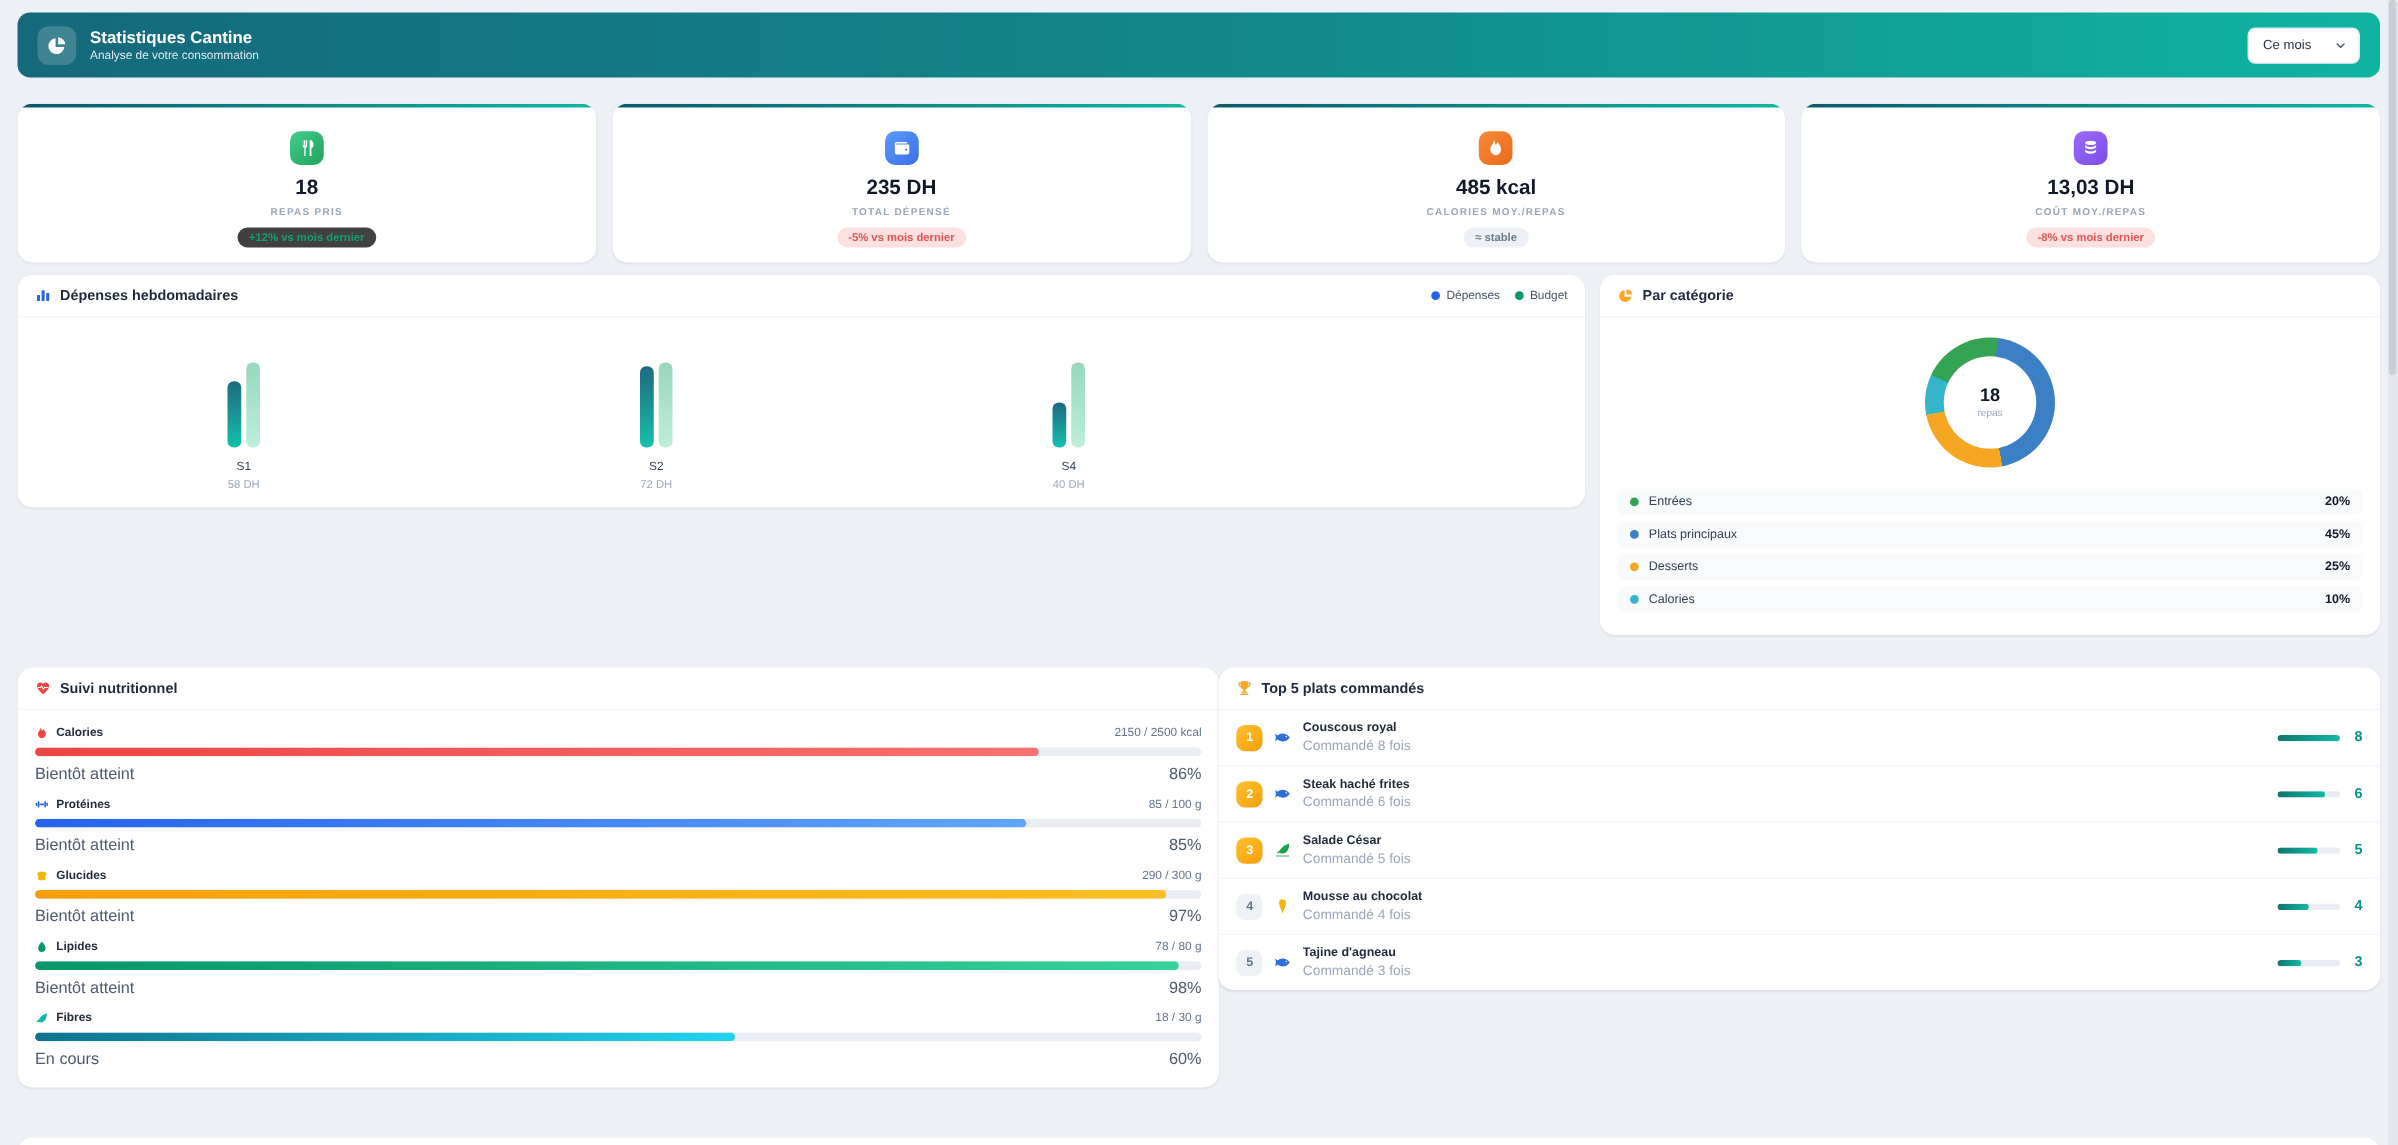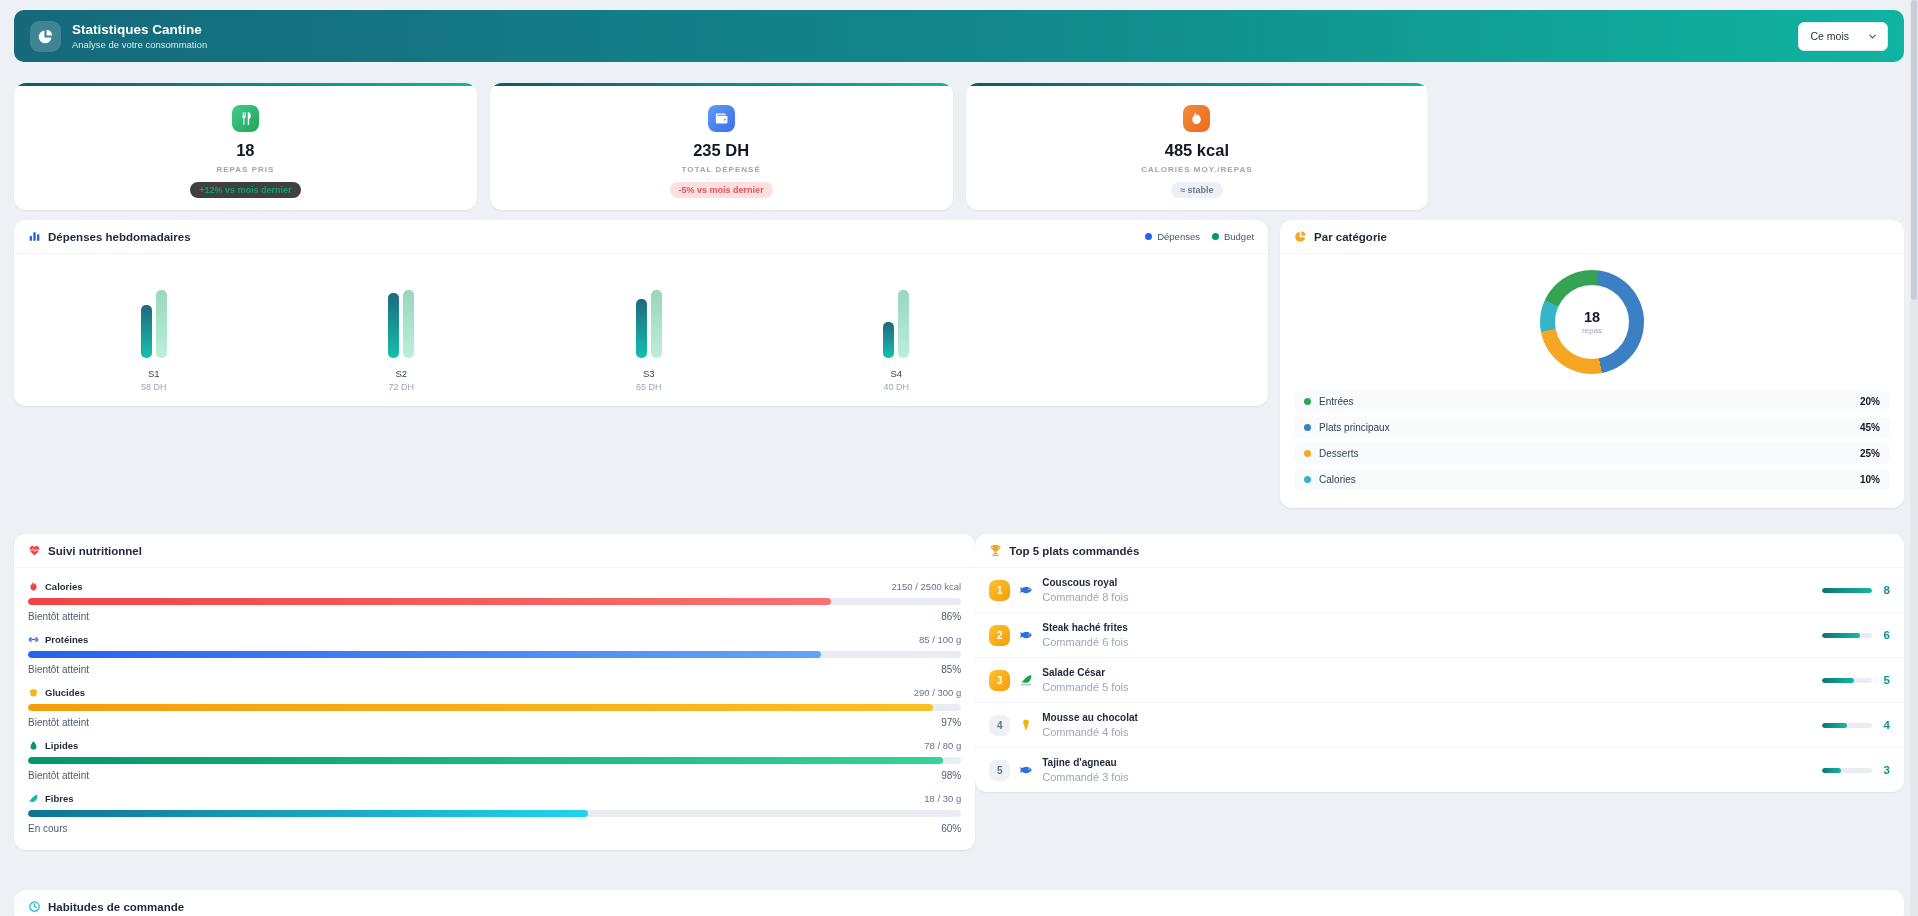--- a/index.html
+++ b/index.html
@@ -60,21 +60,21 @@
   
   .row3{display:grid;grid-template-columns:1.035fr 1fr;gap:0;align-items:start;margin-bottom:40px;}
   .nut-body{padding:13px 14px 4px;}
   .nut-row{margin-bottom:12px;}
   .nut-top{display:flex;justify-content:space-between;align-items:center;margin-bottom:6px;}
   .nut-name{display:flex;align-items:flex-end;gap:6px;font-size:9.5px;font-weight:700;color:#1f2937;}
   .nut-name .icon{width:11px;height:11px;}
   .nut-val{font-size:9.5px;color:#64748b;}
   .nut-track{height:7px;border-radius:4px;background:#e9edf3;overflow:hidden;}
   .nut-fill{height:100%;border-radius:4px;}
-  .nut-bottom{display:flex;justify-content:space-between;margin-top:6px;font-size:10px;color:#4b5b6d;}
+  .nut-bottom{display:flex;justify-content:space-between;margin-top:6px;font-size:13px;color:#4b5b6d;}
   
   .top-row{display:flex;align-items:center;gap:9px;padding:9px 14px;border-bottom:1px solid #f1f5f9;}
   .top-row:last-child{border-bottom:none;}
   .rank{width:21px;height:21px;border-radius:7px;display:flex;align-items:center;justify-content:center;
     font-size:10px;font-weight:700;flex:none;}
   .rank-top{background:linear-gradient(135deg,#fcc22d,#f59e0b);color:#fff;}
   .rank-rest{background:#eef2f6;color:#64748b;}
   .dish-ic{width:14px;height:14px;flex:none;}
   .dish-name{font-size:10px;font-weight:700;color:#1e293b;}
   .dish-sub{font-size:11px;color:#9aa7b8;margin-top:3px;}
@@ -126,20 +126,27 @@
       <div class="stat-card"><span class="icon stat-icon" style="background: linear-gradient(135deg, rgb(91, 155, 248), rgb(59, 111, 232));">
           <svg viewBox="0 0 24 24" fill="currentColor">
             <path fill-rule="evenodd" d="M5 4h12.5a1 1 0 0 1 1 1v1H5.5a.75.75 0 0 0 0 1.5H20A1.5 1.5 0 0 1 21.5 9v8.5A2.5 2.5 0 0 1 19 20H5.5A2.5 2.5 0 0 1 3 17.5V6a2 2 0 0 1 2-2zm12.5 11.3a1.4 1.4 0 1 0 0-2.8 1.4 1.4 0 0 0 0 2.8z"></path>
           </svg>
         </span><div class="stat-value">235 DH</div><div class="stat-label">TOTAL DÉPENSÉ</div><span class="stat-badge badge-down">-5% vs mois dernier</span></div>
       <div class="stat-card"><span class="icon stat-icon" style="background: linear-gradient(135deg, rgb(247, 138, 59), rgb(234, 106, 29));">
           <svg viewBox="0 0 24 24" fill="currentColor">
             <path d="M9.6 2c.6 3-1.3 4.7-2.5 6.3C6 9.8 5.2 11.3 5.2 13.2 5.2 17.5 8.2 21 12 21s6.8-3.4 6.8-7.7c0-3.6-2.4-6.4-4.5-8.7-.4 1.6-1.3 2.8-2.6 3.4C11.8 6 11.6 3.8 9.6 2z"></path>
           </svg>
         </span><div class="stat-value">485 kcal</div><div class="stat-label">CALORIES MOY./REPAS</div><span class="stat-badge badge-neutral">≈ stable</span></div>
+      <div class="stat-card"><span class="icon stat-icon" style="background: linear-gradient(135deg, rgb(155, 107, 248), rgb(124, 77, 232));">
+          <svg viewBox="0 0 24 24" fill="currentColor">
+            <ellipse cx="12" cy="5.3" rx="7" ry="2.8"></ellipse>
+            <path d="M5 7.8c0 1.6 3.1 2.8 7 2.8s7-1.2 7-2.8v2.9c0 1.6-3.1 2.8-7 2.8s-7-1.2-7-2.8V7.8z"></path>
+            <path d="M5 13.4c0 1.6 3.1 2.8 7 2.8s7-1.2 7-2.8v2.9c0 1.6-3.1 2.8-7 2.8s-7-1.2-7-2.8v-2.9z"></path>
+          </svg>
+        </span><div class="stat-value">13,03 DH</div><div class="stat-label">COÛT MOY./REPAS</div><span class="stat-badge badge-down">-8% vs mois dernier</span></div>
     </section>
 
   <section class="row2">
     <div class="card">
       <div class="card-head">
         <span class="icon head-ic" style="color:#2563eb">
             <svg viewBox="0 0 24 24" fill="currentColor">
               <rect x="3" y="11" width="4.4" height="9" rx="1"></rect>
               <rect x="9.8" y="4" width="4.4" height="16" rx="1"></rect>
               <rect x="16.6" y="8" width="4.4" height="12" rx="1"></rect>
@@ -167,28 +174,20 @@
               <div class="bar-cat">S1</div>
               <div class="bar-val">58 DH</div>
             </div>
             <div class="bar-group">
               <div class="bar-pair">
                 <div class="bar" style="height: 65px; background: linear-gradient(rgb(29, 106, 128), rgb(21, 192, 172));"></div>
                 <div class="bar" style="height: 68px; background: linear-gradient(rgb(151, 216, 189), rgb(189, 238, 218));"></div>
               </div>
               <div class="bar-cat">S2</div>
               <div class="bar-val">72 DH</div>
-            </div>
-            <div class="bar-group">
-              <div class="bar-pair">
-                <div class="bar" style="height: 59px; background: linear-gradient(rgb(29, 106, 128), rgb(21, 192, 172));"></div>
-                <div class="bar" style="height: 68px; background: linear-gradient(rgb(151, 216, 189), rgb(189, 238, 218));"></div>
-              </div>
-              <div class="bar-cat">S3</div>
-              <div class="bar-val">65 DH</div>
             </div>
             <div class="bar-group">
               <div class="bar-pair">
                 <div class="bar" style="height: 36px; background: linear-gradient(rgb(29, 106, 128), rgb(21, 192, 172));"></div>
                 <div class="bar" style="height: 68px; background: linear-gradient(rgb(151, 216, 189), rgb(189, 238, 218));"></div>
               </div>
               <div class="bar-cat">S4</div>
               <div class="bar-val">40 DH</div>
             </div>
           </div>

